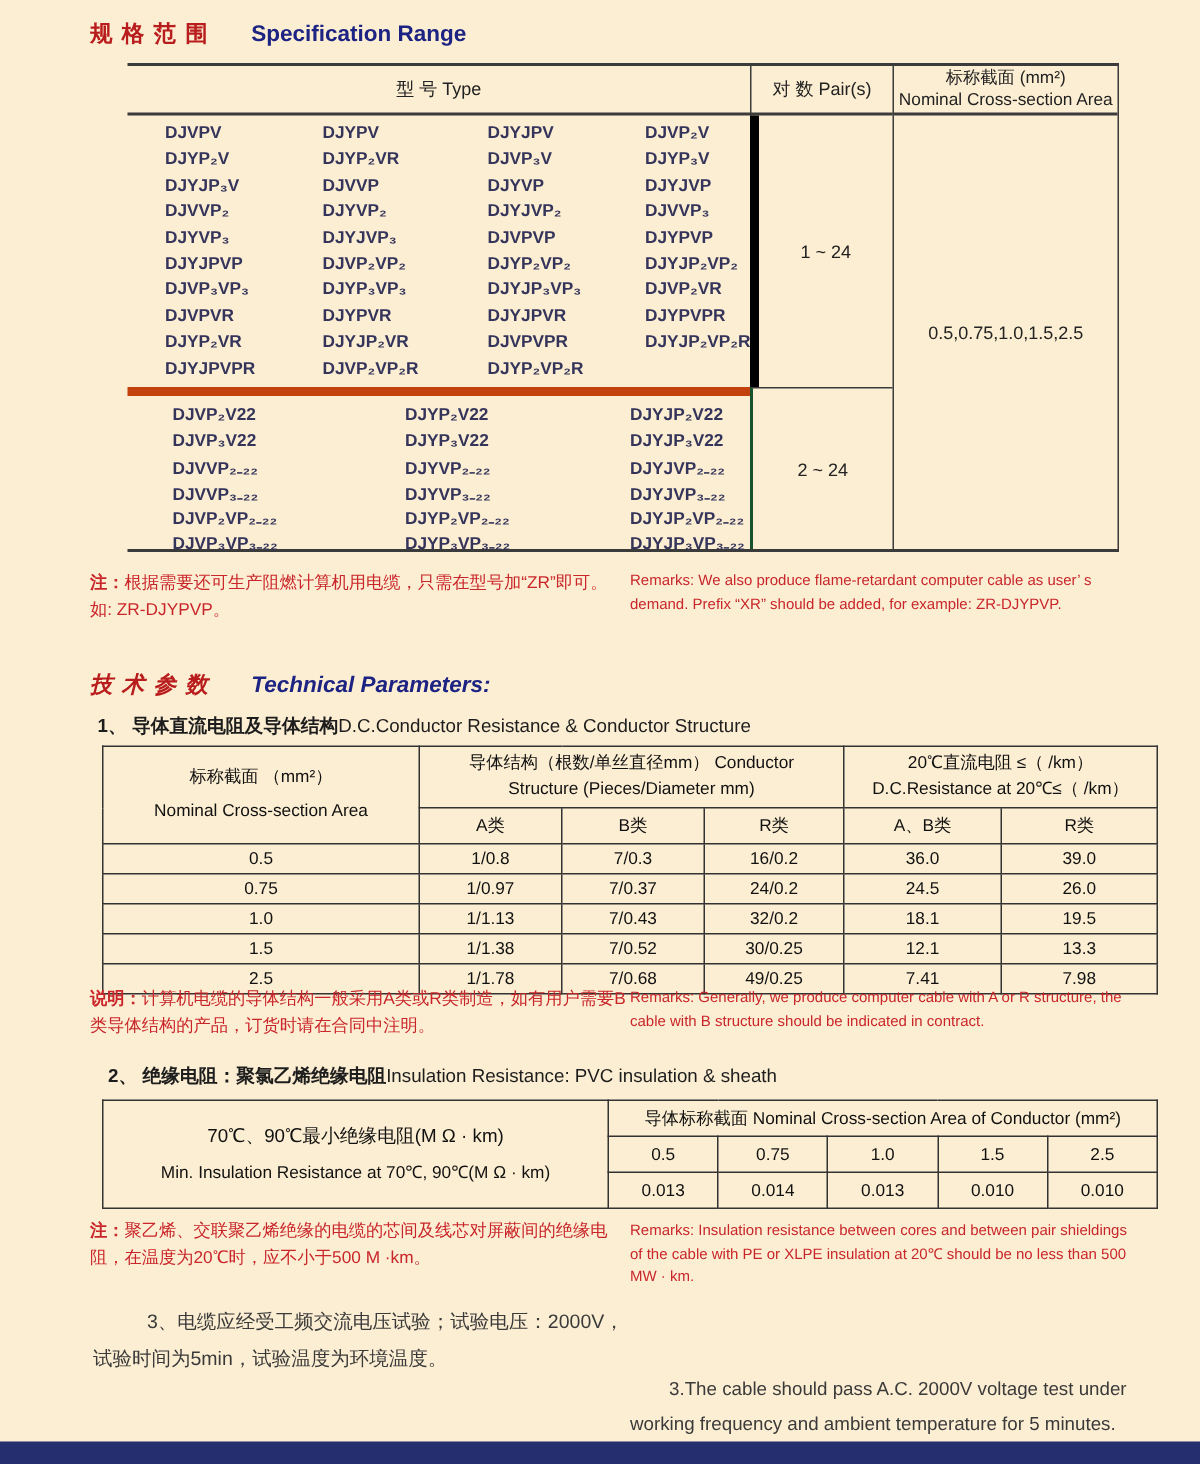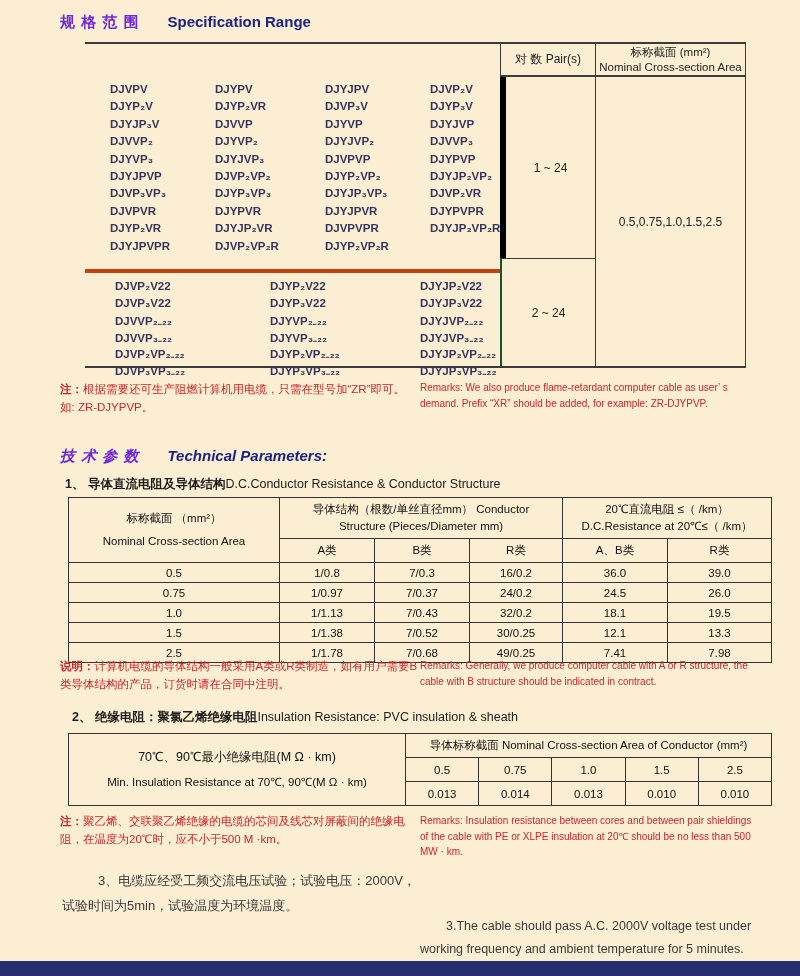--- a/index.html
+++ b/index.html
@@ -3,40 +3,40 @@
 <meta charset="utf-8">
 <style>
   html,body{margin:0;padding:0;background:#e8e0cc;}
   .page{
     position:relative;width:800px;height:976px;overflow:hidden;
     background:#fceed2;
     font-family:"Liberation Sans", sans-serif;color:#222;
   }
   
   .sec-title{position:absolute;left:60px;display:flex;gap:28px;align-items:baseline;}
-  .sec-title .zh{font-size:15px;font-weight:bold;color:#6d28d9;letter-spacing:1px;}
+  .sec-title .zh{font-size:15px;font-weight:bold;color:#b91c1c;letter-spacing:1px;}
   .sec-title .en{font-size:15px;font-weight:bold;color:#1c2383;}
   
   .spec-table{
     position:absolute;top:42px;left:85px;width:660px;
     display:grid;grid-template-columns:415px 95px 150px;grid-template-rows:33px 181px 108px;
     border-top:2px solid #3b3b3b;border-bottom:2px solid #3b3b3b;border-right:1px solid #3b3b3b;
     font-size:12px;
   }
   .cell-c{display:flex;align-items:center;justify-content:center;text-align:center;}
   .st-h-type{grid-area:1/1;border-bottom:2px solid #3b3b3b;}
   .st-h-pairs{grid-area:1/2;border-left:1px solid #3b3b3b;border-bottom:2px solid #3b3b3b;}
   .st-h-area{grid-area:1/3;border-left:1px solid #3b3b3b;border-bottom:2px solid #3b3b3b;
              flex-direction:column;font-size:11.5px;line-height:1.3;}
   .st-g1-types{grid-area:2/1;padding:6px 0 0 25px;display:grid;
                grid-template-columns:105px 110px 105px 1fr;grid-auto-rows:17.4px;}
   .st-g1-pairs{grid-area:2/2;border-left:6px solid #000000;}
   .st-area-val{grid-area:2/3/4/4;border-left:1px solid #3b3b3b;}
-  .st-g2-types{grid-area:3/1;border-top:4px solid #c2410c;padding:7px 0 0 30px;display:grid;
-               grid-template-columns:155px 150px 1fr;grid-auto-rows:16.6px;margin-top:11px;}
+  .st-g2-types{grid-area:3/1;border-top:6px solid #c2410c;padding:7px 0 0 30px;display:grid;
+               grid-template-columns:155px 150px 1fr;grid-auto-rows:16.6px;}
   .st-g2-pairs{grid-area:3/2;border-left:2px solid #14532d;border-top:1px solid #3b3b3b;}
   .t{font-weight:bold;font-size:11.5px;color:#35355c;white-space:nowrap;}
   
   .note-zh{position:absolute;left:60px;width:358px;font-size:11.5px;color:#c9262b;line-height:1.6;}
   .note-zh b{font-weight:bold;}
   .note-en{position:absolute;left:420px;width:340px;font-size:10px;color:#c9262b;line-height:1.55;}
   
   .item-head{position:absolute;left:65px;font-size:12.5px;display:flex;align-items:baseline;}
   .item-head .zh{font-weight:bold;color:#1d1d1d;}
   .item-head .en{color:#1d1d1d;}
@@ -67,20 +67,21 @@
 <body>
 
 <div class="page">
 
   <div class="sec-title" style="top:13px;">
     <span class="zh">规 格 范 围</span>
     <span class="en">Specification Range</span>
   </div>
 
   <div class="spec-table">
+    <div class="st-h-type cell-c">型  号 Type</div>
     <div class="st-h-pairs cell-c">对 数 Pair(s)</div>
     <div class="st-h-area cell-c">
       <div>标称截面 (mm²)</div>
       <div>Nominal Cross-section Area</div>
     </div>
 
     <div class="st-g1-types">
       <span class="t">DJVPV</span>
         <span class="t">DJYPV</span>
         <span class="t">DJYJPV</span>

